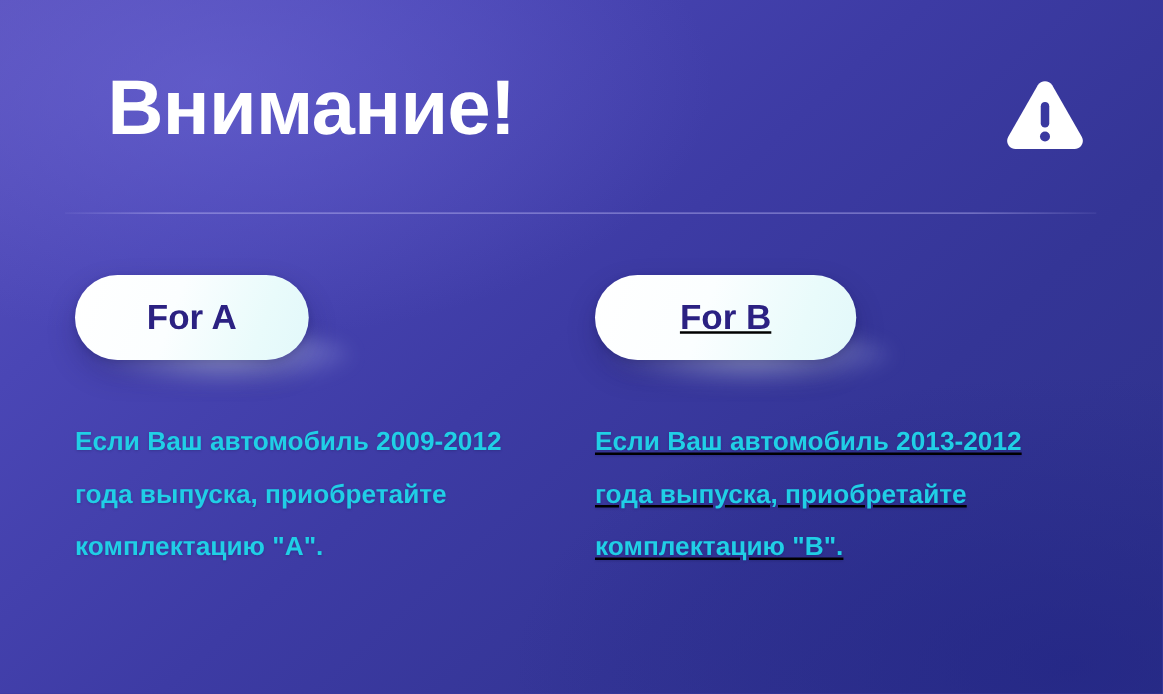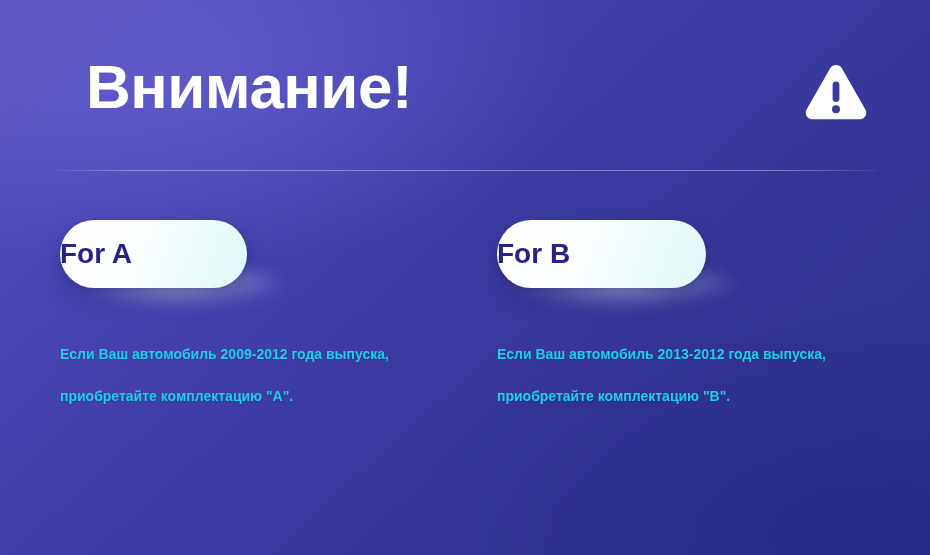--- a/index.html
+++ b/index.html
@@ -75,21 +75,21 @@
     top: 220px;
     width: 930px;
     height: 250px;
   }
   .column {
     position: absolute;
     top: 0;
     width: 400px;
   }
   .column-a { left: 60px; }
-  .column-b { left: 497px; }
+  .column-b { left: 476px; text-decoration: underline; }
 
   .pill-wrap {
     position: relative;
     height: 72px;
   }
   .pill-glow {
     position: absolute;
     left: 14px;
     top: 44px;
     width: 210px;
@@ -98,21 +98,21 @@
     background: radial-gradient(ellipse at 50% 35%, rgba(226,238,252,0.72) 0%, rgba(196,206,248,0.33) 42%, rgba(150,160,230,0.0) 75%);
     filter: blur(7px);
     pointer-events: none;
   }
   .column-b .pill-glow { width: 230px; left: 10px; }
 
   .pill {
     position: relative;
     display: flex;
     align-items: center;
-    justify-content: flex-start;
+    justify-content: center;
     width: 187px;
     height: 68px;
     border-radius: 34px;
     background: linear-gradient(110deg, #ffffff 0%, #fbfeff 42%, #e9fbfb 78%, #e2f8fa 100%);
     box-shadow: 0 10px 22px rgba(22,20,70,0.26), 0 2px 5px rgba(22,20,70,0.18);
     border: none;
     outline: none;
     cursor: pointer;
     padding: 0;
   }
@@ -122,21 +122,21 @@
     font-size: 28px;
     font-weight: bold;
     color: #2b2182;
     letter-spacing: 0px;
     line-height: 1;
   }
 
   .desc {
     margin: 0;
     padding: 0;
-    font-size: 14px;
+    font-size: 21px;
     font-weight: bold;
     line-height: 42px;
     color: #20cfe6;
     width: 385px;
     text-shadow: 0 1px 2px rgba(20,18,70,0.25);
   }
   .column-a .desc { margin-top: 41px; }
   .column-b .desc { margin-top: 41px; }
 </style>
 </head>

